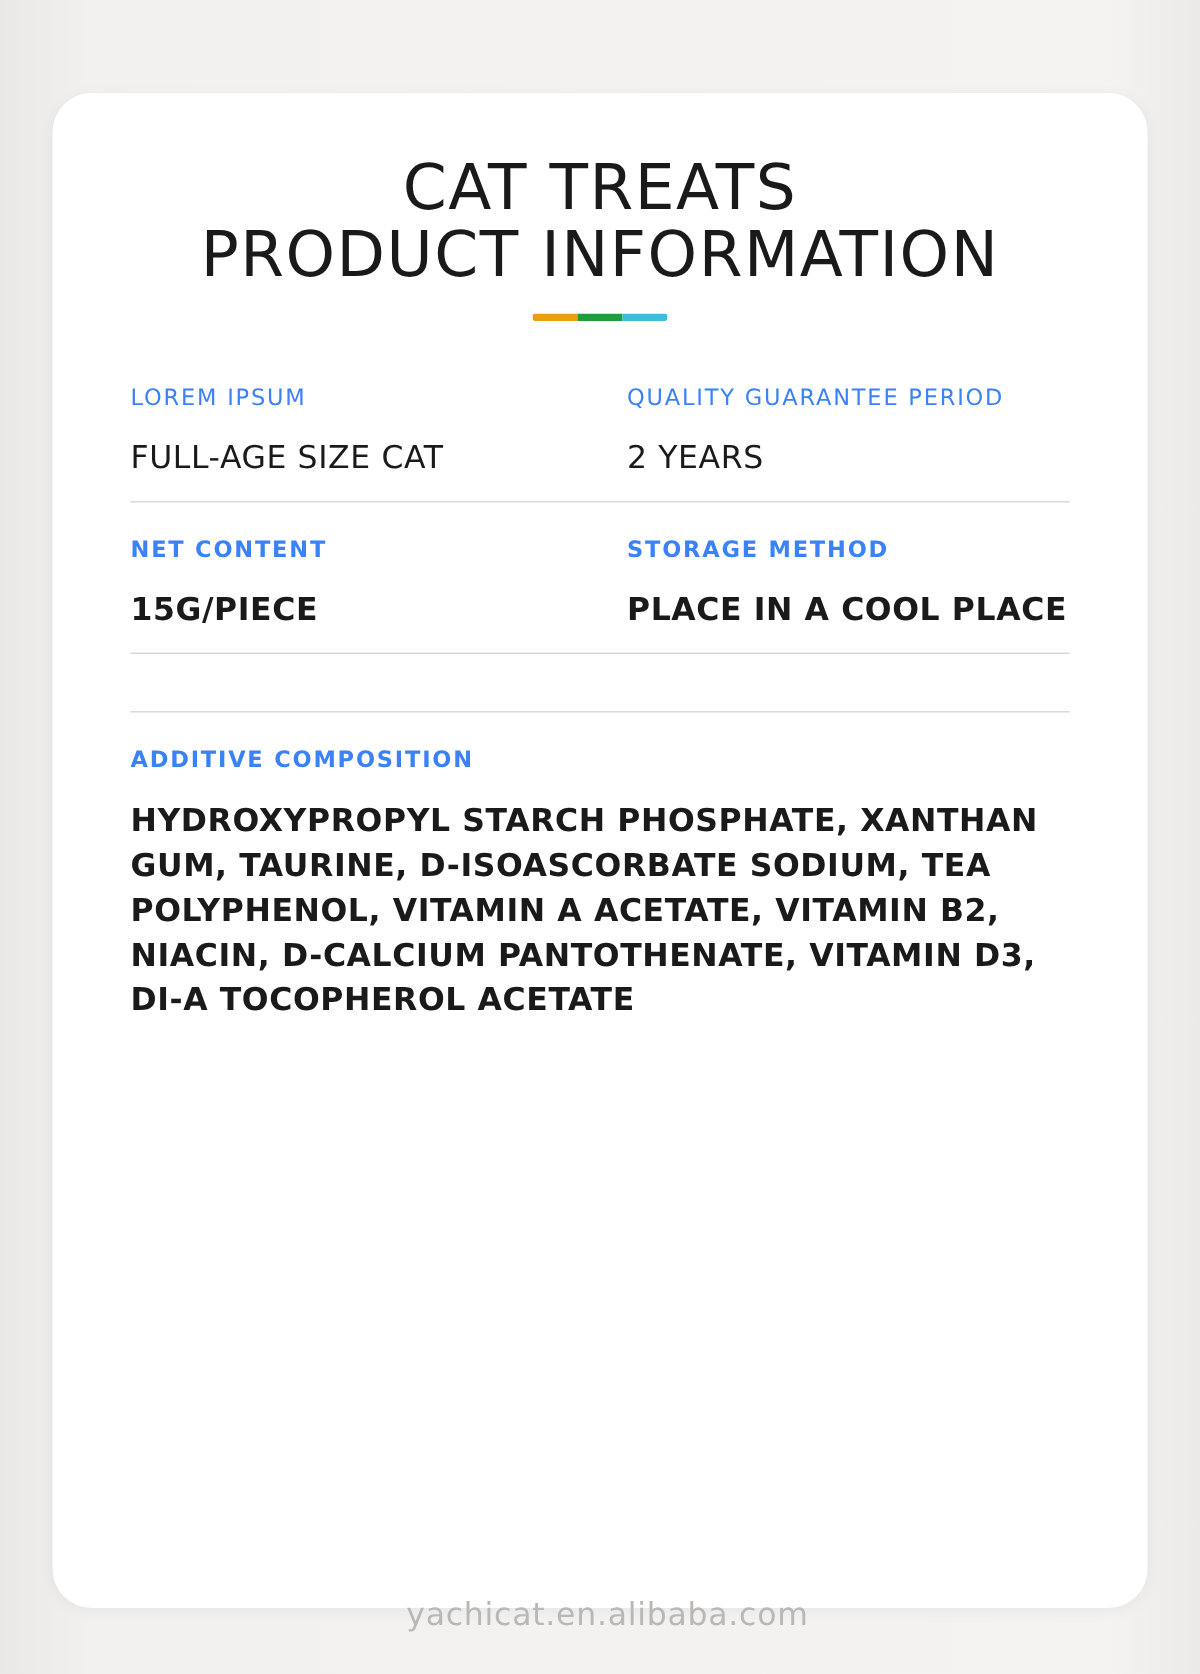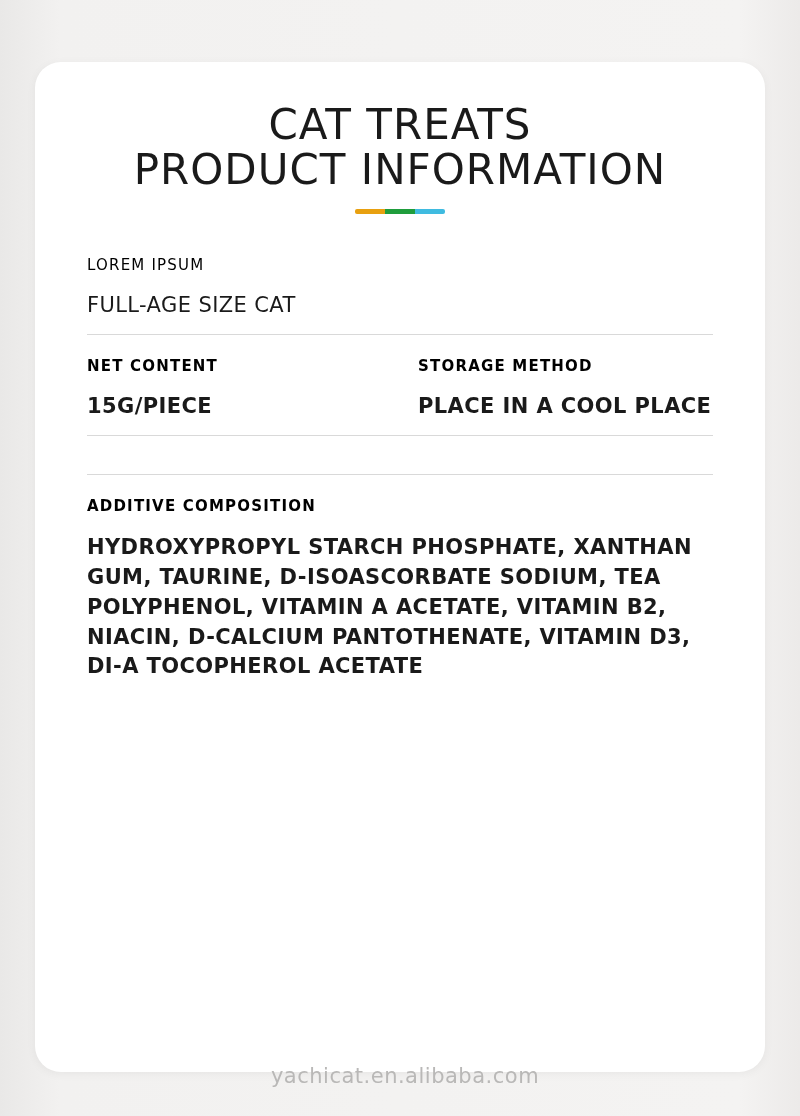--- a/index.html
+++ b/index.html
@@ -64,21 +64,21 @@
     border-bottom: 1px solid #d9d9d9;
     padding-bottom: 16px;
     margin-bottom: 0;
   }
   .row + .row { margin-top: 22px; font-weight: bold; }
   .col { flex: 1 1 50%; box-sizing: border-box; }
   .col.right { padding-left: 18px; }
   .field-label {
     font-size: 15px;
     letter-spacing: 1.2px;
-    color: #000000;
+    color: #3b82f6;
     margin-bottom: 18px;
     white-space: nowrap;
   }
   .field-value {
     font-size: 21px;
     letter-spacing: 0.4px;
     color: #1a1a1a;
     line-height: 1.25;
   }
   .full-row .field-value {
@@ -120,20 +120,24 @@
     </div>
   </div>
 
   <div class="fields">
 
     <div class="row">
       <div class="col">
         <div class="field-label">LOREM IPSUM</div>
         <div class="field-value">FULL-AGE SIZE CAT</div>
       </div>
+      <div class="col right">
+        <div class="field-label">QUALITY GUARANTEE PERIOD</div>
+        <div class="field-value">2 YEARS</div>
+      </div>
     </div>
 
     <div class="row">
       <div class="col">
         <div class="field-label">NET CONTENT</div>
         <div class="field-value">15G/PIECE</div>
       </div>
       <div class="col right">
         <div class="field-label">STORAGE METHOD</div>
         <div class="field-value">PLACE IN A COOL PLACE</div>

